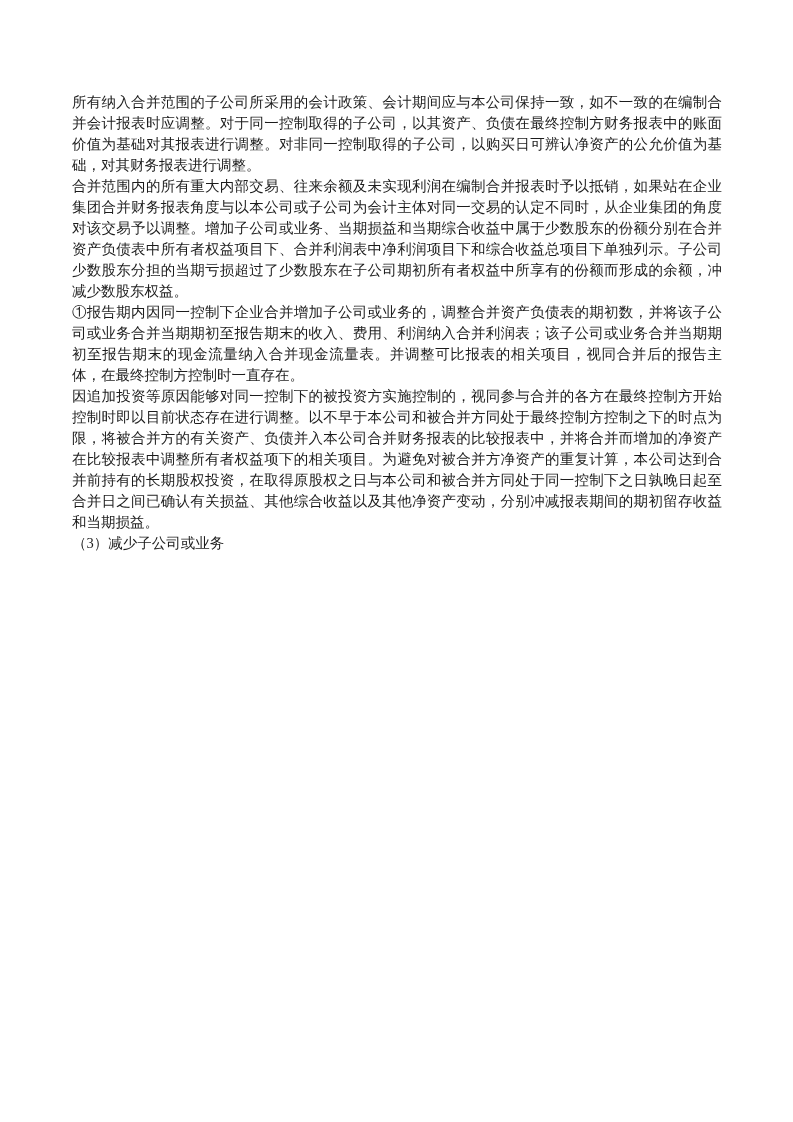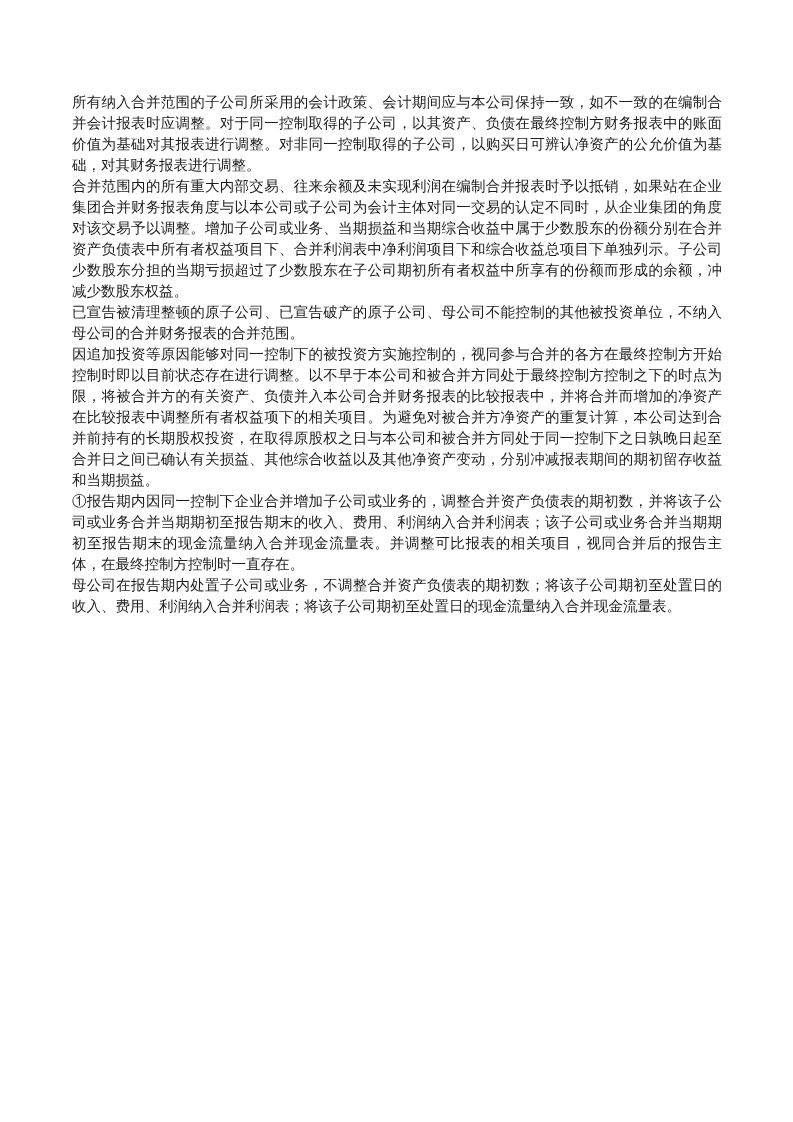--- a/index.html
+++ b/index.html
@@ -29,18 +29,17 @@
     color: #1c1c1c;
   }
 </style>
 </head>
 <body>
 
 <div class="page">
   <div class="doc-body">
       <p class="para">所有纳入合并范围的子公司所采用的会计政策、会计期间应与本公司保持一致，如不一致的在编制合并会计报表时应调整。对于同一控制取得的子公司，以其资产、负债在最终控制方财务报表中的账面价值为基础对其报表进行调整。对非同一控制取得的子公司，以购买日可辨认净资产的公允价值为基础，对其财务报表进行调整。</p>
       <p class="para">合并范围内的所有重大内部交易、往来余额及未实现利润在编制合并报表时予以抵销，如果站在企业集团合并财务报表角度与以本公司或子公司为会计主体对同一交易的认定不同时，从企业集团的角度对该交易予以调整。增加子公司或业务、当期损益和当期综合收益中属于少数股东的份额分别在合并资产负债表中所有者权益项目下、合并利润表中净利润项目下和综合收益总项目下单独列示。子公司少数股东分担的当期亏损超过了少数股东在子公司期初所有者权益中所享有的份额而形成的余额，冲减少数股东权益。</p>
-      <p class="para">已宣告被清理整顿的原子公司、已宣告破产的原子公司、母公司不能控制的其他被投资单位，不纳入母公司的合并财务报表的合并范围。</p>
+      <p class="para">①报告期内因同一控制下企业合并增加子公司或业务的，调整合并资产负债表的期初数，并将该子公司或业务合并当期期初至报告期末的收入、费用、利润纳入合并利润表；该子公司或业务合并当期期初至报告期末的现金流量纳入合并现金流量表。并调整可比报表的相关项目，视同合并后的报告主体，在最终控制方控制时一直存在。</p>
       <p class="para">因追加投资等原因能够对同一控制下的被投资方实施控制的，视同参与合并的各方在最终控制方开始控制时即以目前状态存在进行调整。以不早于本公司和被合并方同处于最终控制方控制之下的时点为限，将被合并方的有关资产、负债并入本公司合并财务报表的比较报表中，并将合并而增加的净资产在比较报表中调整所有者权益项下的相关项目。为避免对被合并方净资产的重复计算，本公司达到合并前持有的长期股权投资，在取得原股权之日与本公司和被合并方同处于同一控制下之日孰晚日起至合并日之间已确认有关损益、其他综合收益以及其他净资产变动，分别冲减报表期间的期初留存收益和当期损益。</p>
-      <p class="para">①报告期内因同一控制下企业合并增加子公司或业务的，调整合并资产负债表的期初数，并将该子公司或业务合并当期期初至报告期末的收入、费用、利润纳入合并利润表；该子公司或业务合并当期期初至报告期末的现金流量纳入合并现金流量表。并调整可比报表的相关项目，视同合并后的报告主体，在最终控制方控制时一直存在。</p>
-      <p class="para">母公司在报告期内处置子公司或业务，不调整合并资产负债表的期初数；将该子公司期初至处置日的收入、费用、利润纳入合并利润表；将该子公司期初至处置日的现金流量纳入合并现金流量表。</p>
+      <p class="para">（3）减少子公司或业务</p>
     </div>
 </div>
 
 </body></html>

